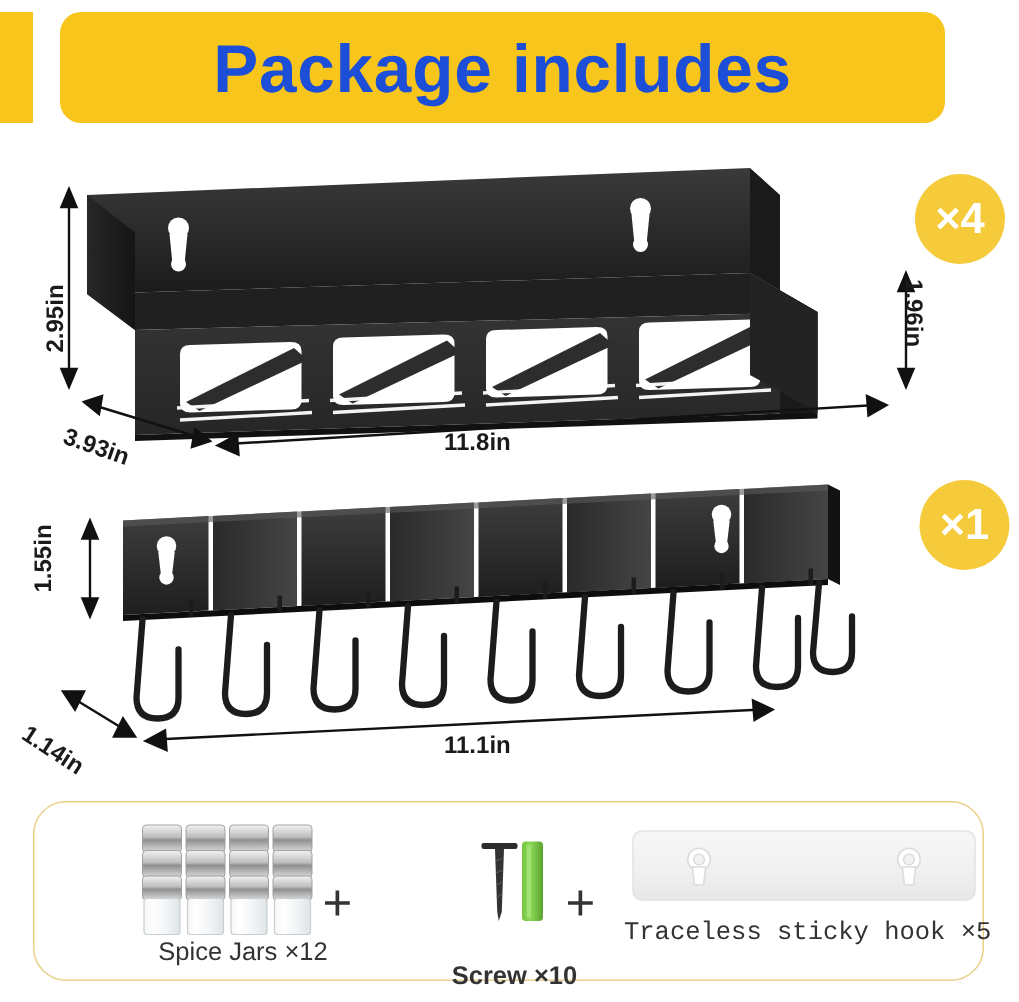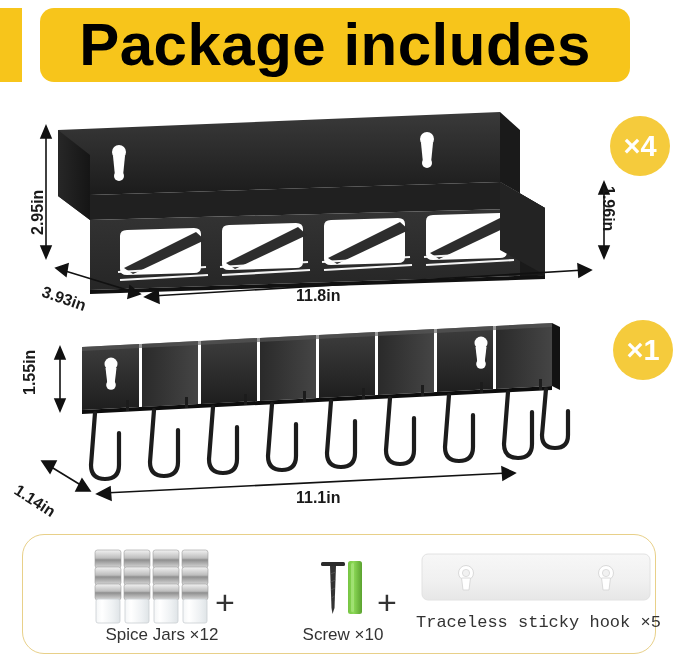--- a/index.html
+++ b/index.html
@@ -38,22 +38,22 @@
     top: 0;
     width: 590px;
     height: 74px;
     background: var(--accent, #F7C51B);
     border-radius: 14px;
     display: flex;
     align-items: center;
     justify-content: center;
   }
   #header-title {
-    color: #000000;
-    font-size: 60px;
+    color: #1d4ed8;
+    font-size: 45px;
     font-weight: bold;
     letter-spacing: 0.5px;
     line-height: 1;
     white-space: nowrap;
   }
 
   
   .qty-badge {
     position: absolute;
     width: 60px;
@@ -131,21 +131,21 @@
   #accessory-screws     { left: 268px; top: 546px; width: 150px; }
   #accessory-stickyhook { left: 416px; top: 546px; width: 240px; font-family: Liberation Mono, monospace; }
   #plus-1 { left: 215px; top: 585px; }
   #plus-2 { left: 377px; top: 585px; }
 
   .accessory-art {
     display: block;
     margin: 0 auto;
   }
   .cap-jars       { margin-top: 2px; }
-  .cap-screws     { margin-top: 2px; }
+  .cap-screws     { margin-top: 18px; font-weight: bold; }
   .cap-stickyhook { margin-top: 6px; }
 </style>
 </head>
 <body>
 
 <div id="header-banner">
   <div id="header-accent-bar"></div>
   <div id="header-pill">
     <span id="header-title">Package includes</span>
   </div>

